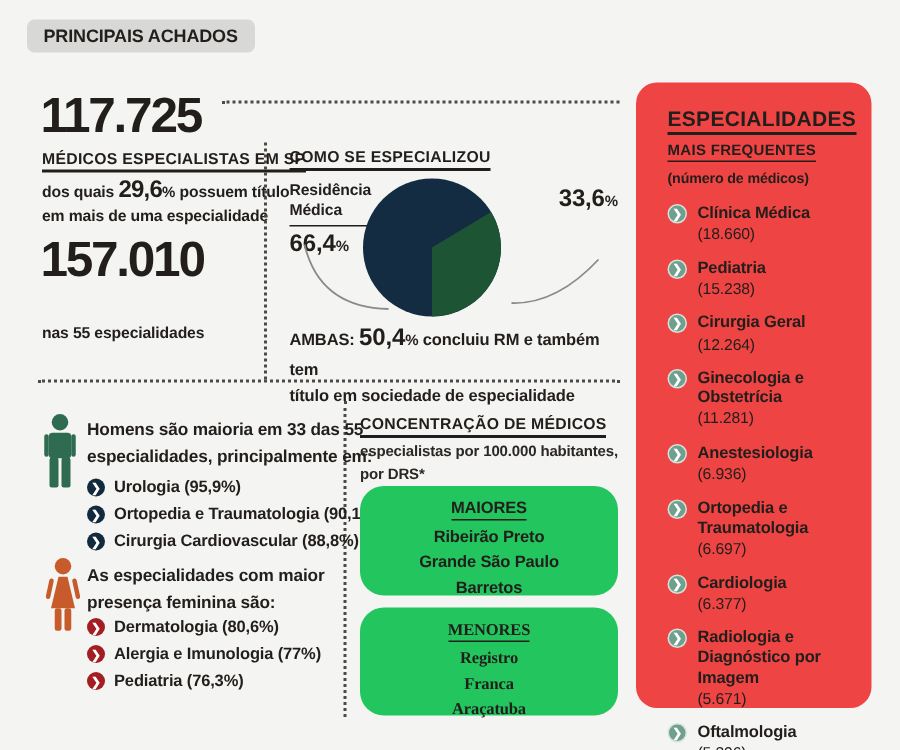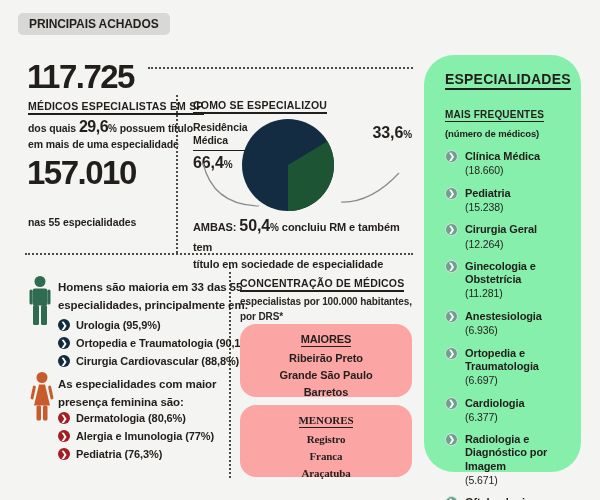--- a/index.html
+++ b/index.html
@@ -44,33 +44,33 @@
   .bdot {
     width:12px; height:12px; border-radius:50%; color:#fff;
     display:flex; align-items:center; justify-content:center;
     font-size:8px; font-weight:700; margin-right:6px; flex:0 0 12px;
   }
   .btxt { font-size:11px; font-weight:700;text-align:center; }
 
   
   .conc-sub { font-size:10px; font-weight:700; line-height:1.45; color:#2a2724; }
   .city-box {
-    background:#fca5a5; border-radius:16px; width:172px;
+    background:#22c55e; border-radius:16px; width:172px;
     text-align:center; padding-top:9px;
   }
   .city-box .cb-title { font-size:11px; font-weight:700; }
   .city-box .cb-city { font-size:11px; font-weight:700; margin-top:5px; }
 
   
   .panel {
     left:424px; top:55px; width:157px; height:417px;
-    background:#86efac; border-radius:30px; padding:16px 0 0 21px;
+    background:#ef4444; border-radius:14px; padding:16px 0 0 21px;
   }
   .panel-title { font-size:14px; font-weight:700; letter-spacing:0.2px; }
-  .panel-sub { font-size:10px; font-weight:700; margin-top:19px; letter-spacing:0.2px; }
+  .panel-sub { font-size:10px; font-weight:700; margin-top:5px; letter-spacing:0.2px; }
   .panel-note { font-size:9.5px; font-weight:700; margin-top:6px; }
   .spec-list { margin-top:11px; }
   .spec-item { display:flex; margin-bottom:10.5px; }
   .spec-ico {
     width:13px; height:13px; border-radius:50%; background:#6fa08e;
     border:1px solid #d6e3dc; color:#fff; flex:0 0 13px; margin-right:7px; margin-top:0;
     display:flex; align-items:center; justify-content:center; font-size:8px; font-weight:700;
   }
   .spec-txt { font-size:11px; font-weight:700; line-height:1.2; }
   .spec-count { font-size:10.5px; font-weight:400; margin-top:1px; }

